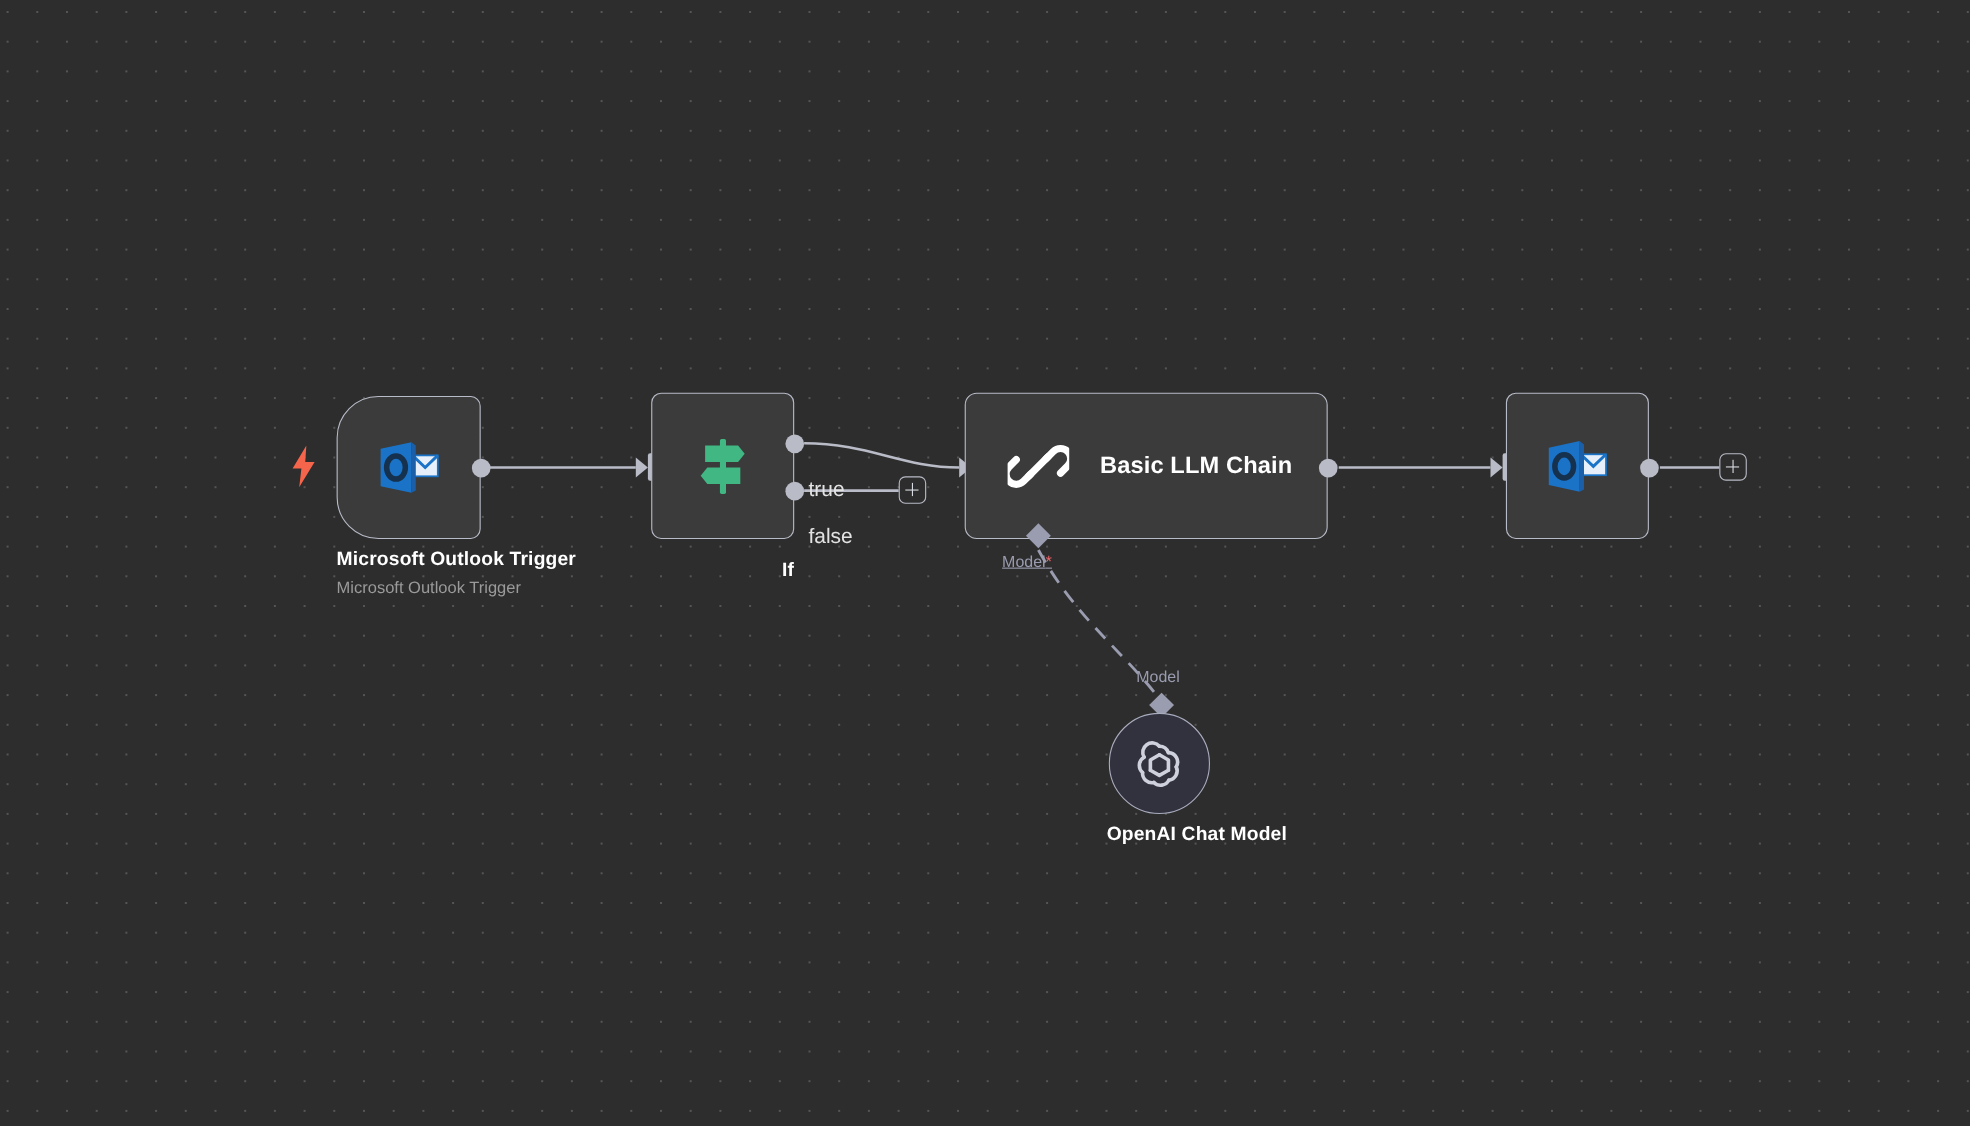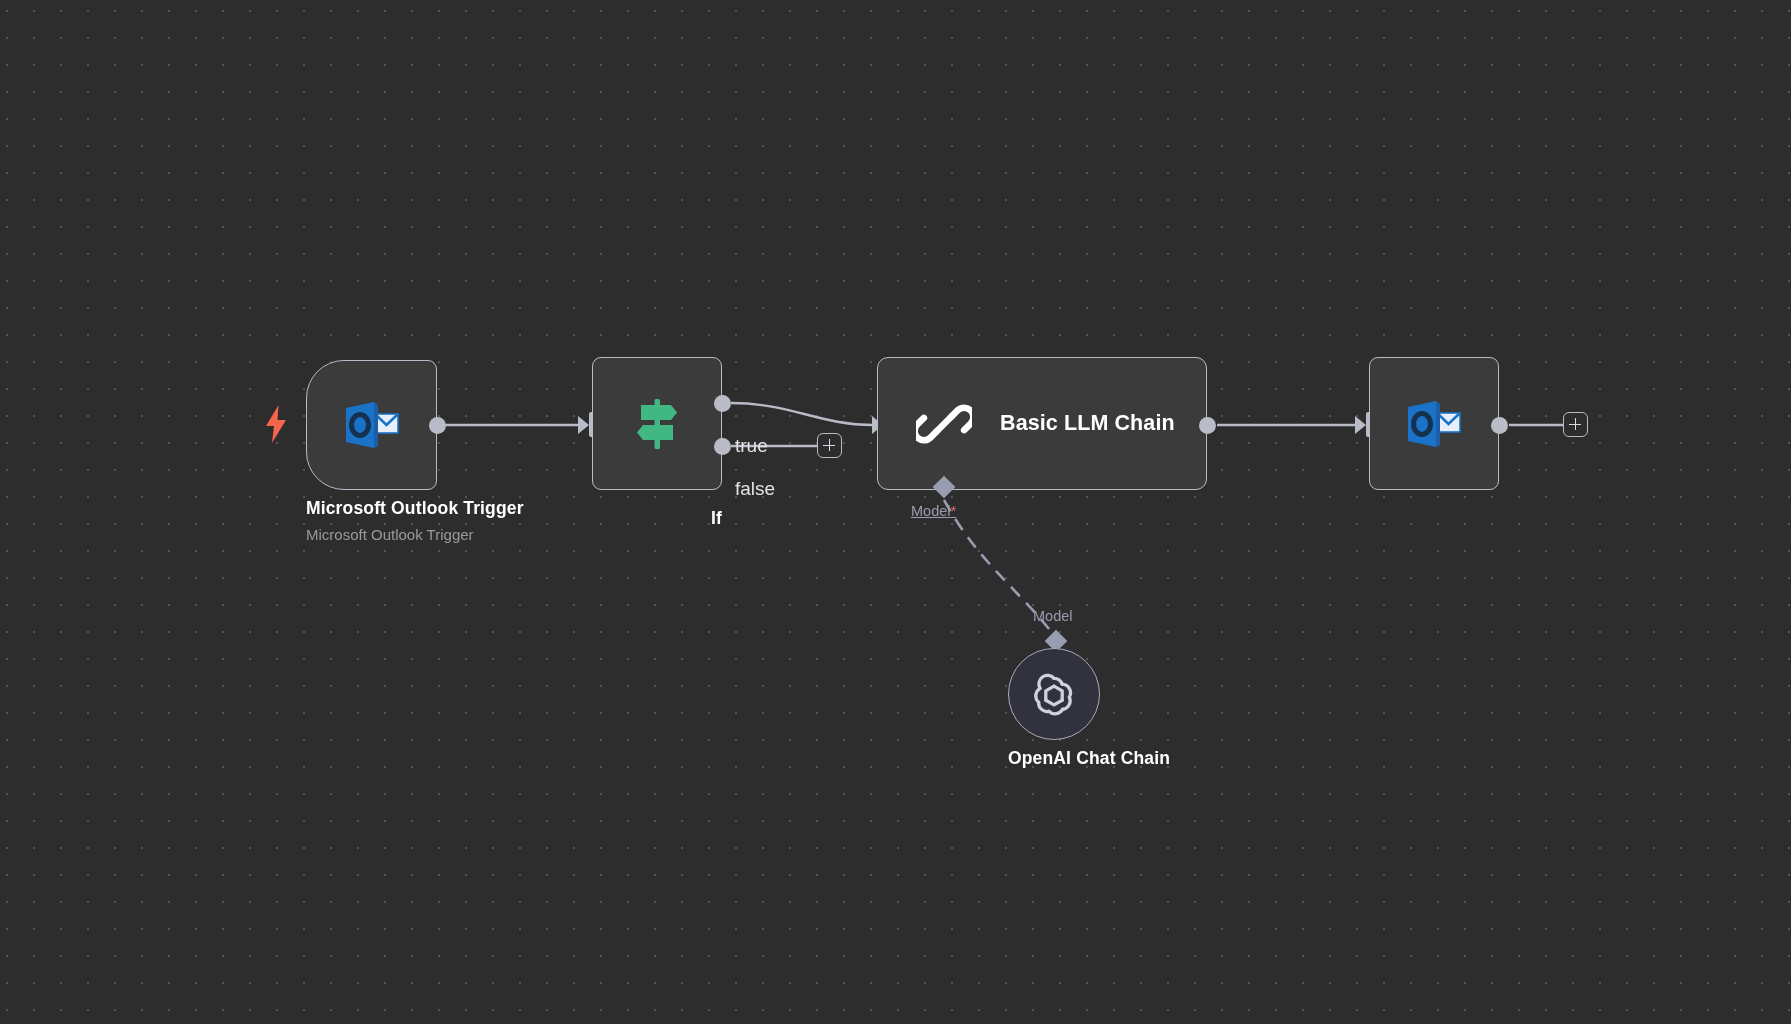--- a/index.html
+++ b/index.html
@@ -295,21 +295,21 @@
           <path d="M14.2 24.8 a11 11 0 0 1 17.8 -12.8"></path>
           <path d="M32 22 L42.5 28 L42.5 40"></path>
           <path d="M42.5 40 L32 46 L21.5 40"></path>
           <path d="M21.5 40 L21.5 28 L32 22"></path>
         </g>
       </svg>
     </span>
   </div>
 
   <div class="node-label" style="left:938px; top:748px; width:232px;">
-    <span class="name">OpenAI Chat Chain</span>
+    <span class="name">OpenAI Chat Model</span>
   </div>
 
   <div class="port-arrow" style="left:1355px; top:416px;"></div>
   <div class="port-bar" style="left:1366px; top:412px;"></div>
 
   <div class="node square" style="left:1369px; top:357px; width:130px; height:133px;">
     <span class="node-icon">
       <svg width="56" height="50" viewBox="0 0 56 50" xmlns="http://www.w3.org/2000/svg">
         <path d="M2 8 L30 2 L30 48 L2 42 Z" fill="#1a73c7"></path>
         <ellipse cx="16" cy="25" rx="8.5" ry="10.5" fill="none" stroke="#15314d" stroke-width="5"></ellipse>

